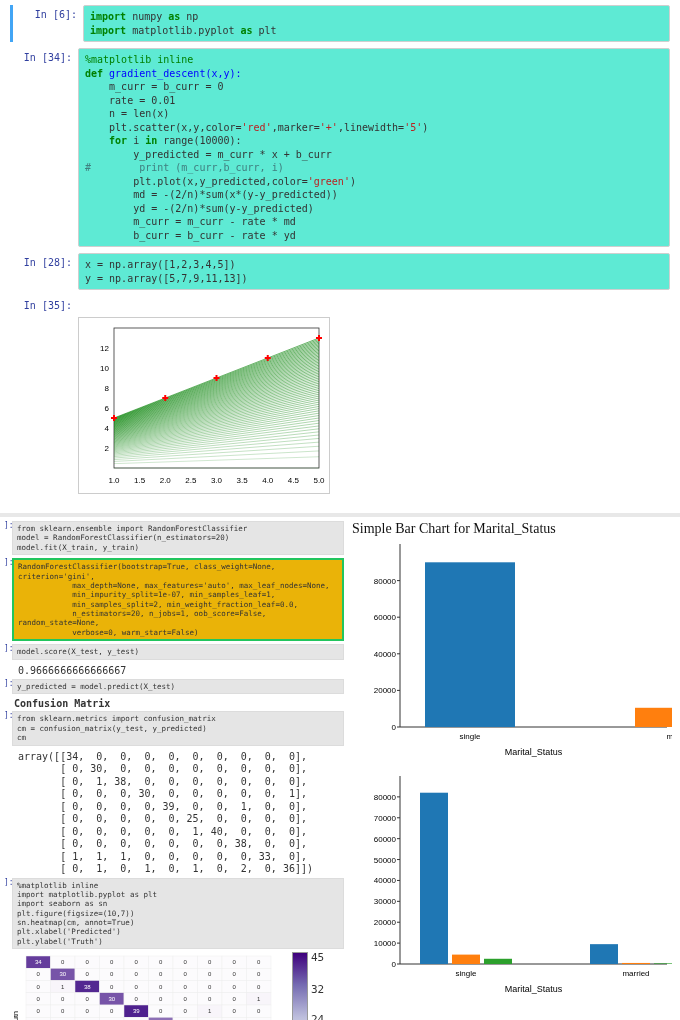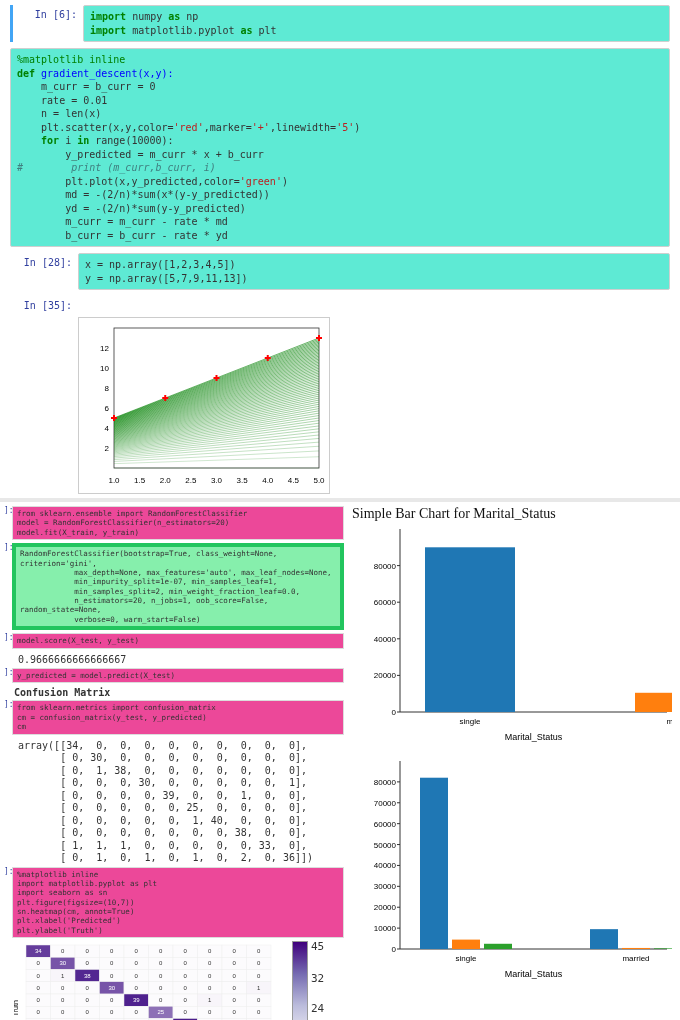--- a/index.html
+++ b/index.html
@@ -1,33 +1,33 @@
 <!DOCTYPE html>
 <html><head>
 <meta charset="utf-8">
 <style>
   body { margin:0; font-family:Menlo,Consolas,monospace; font-size:10px; background:#fff; color:#333; }
-  .notebook { padding:5px 10px 2px 10px; }
+  .notebook { padding:5px 10px 17px 10px; }
   .cell { display:flex; margin-bottom:6px; }
   .prompt { width:62px; text-align:right; color:#303F9F; font-size:10px; padding:4px 6px 0 0; flex-shrink:0; }
   .input-area { flex:1; background:#5eead4; border:1px solid #cfcfcf; border-radius:2px; padding:4px 6px; line-height:1.35; white-space:pre; overflow:auto; }
   .cell.run .run-bar { width:3px; background:#42A5F5; margin-right:2px; }
   .output-area { margin-left:68px; }
   .kw { color:#008000; font-weight:bold; }
-  .cm { color:#408080; font-style:italic; }
+  .cm { color:#408080; }
   .str { color:#BA2121; }
   .mag { color:#008000; }
   .nm { color:#0000FF; }
   .chart { border:1px solid #ccc; background:#fff; display:inline-block; }
   .lower { display:flex; border-top:4px solid #e8e8e8; }
   .left-col { width:340px; padding:4px; font-size:8px; }
   .right-col { flex:1; padding:4px; }
   .mini-cell { display:flex; margin-bottom:3px; }
   .mini-prompt { width:8px; color:#303F9F; font-size:8px; flex-shrink:0; }
-  .mini-input { flex:1; background:#ec4899; border:1px solid #dcdcdc; padding:2px 4px; line-height:1.25; white-space:pre-wrap; font-size:7.5px; }
+  .mini-input { flex:1; background:#e5e5e5; border:1px solid #dcdcdc; padding:2px 4px; line-height:1.25; white-space:pre-wrap; font-size:7.5px; }
   .mini-output { margin-left:10px; font-size:10px; white-space:pre; line-height:1.25; padding:2px 4px; }
   .heading { font-weight:bold; font-size:10px; margin:4px 0 2px 10px; }
   .bar-chart-box { margin-bottom:10px; }
   .bar-title { font-family:Liberation Serif, serif; font-size:14px; color:#111; margin-bottom:2px; }
   svg text { font-family:Arial,sans-serif; }
   .heatmap-wrap { display:flex; align-items:flex-start; margin-left:10px; }
   .cbar { width:14px; height:128px; margin-left:18px; background:linear-gradient(to bottom,#3f007d,#756bb1,#bcbddc,#efedf5,#fcfbfd); border:1px solid #999; position:relative; }
   .cbar span { position:absolute; left:18px; font-size:11px; }
 </style>
 </head>
@@ -36,20 +36,21 @@
 <div class="notebook">
 
   <div class="cell run">
     <div class="run-bar"></div>
     <div class="prompt">In [6]:</div>
     <div class="input-area"><span class="kw">import</span><span> numpy </span><span class="kw">as</span><span> np</span>
 <span class="kw">import</span><span> matplotlib.pyplot </span><span class="kw">as</span><span> plt</span></div>
   </div>
 
   <div class="cell">
+    <div class="prompt">In [34]:</div>
     <div class="input-area"><span class="mag">%matplotlib inline</span>
 <span class="kw">def</span><span class="nm"> gradient_descent(x,y):</span>
 <span>    m_curr = b_curr = 0</span>
 <span>    rate = 0.01</span>
 <span>    n = len(x)</span>
 <span>    plt.scatter(x,y,color=</span><span class="str">'red'</span><span>,marker=</span><span class="str">'+'</span><span>,linewidth=</span><span class="str">'5'</span><span>)</span>
 <span class="kw">    for</span><span> i </span><span class="kw">in</span><span> range(10000):</span>
 <span>        y_predicted = m_curr * x + b_curr</span>
 <span class="cm">#        print (m_curr,b_curr, i)</span>
 <span>        plt.plot(x,y_predicted,color=</span><span class="str">'green'</span><span>)</span>
@@ -168,21 +169,21 @@
   <div class="left-col">
 
     <div class="mini-cell">
         <div class="mini-prompt">]:</div>
         <div class="mini-input">from sklearn.ensemble import RandomForestClassifier
 model = RandomForestClassifier(n_estimators=20)
 model.fit(X_train, y_train)</div>
       </div>
     <div class="mini-cell">
         <div class="mini-prompt">]:</div>
-        <div class="mini-input" style="background:#86efac;border:4px solid #22c55e">RandomForestClassifier(bootstrap=True, class_weight=None, criterion='gini',
+        <div class="mini-input" style="background:#eab308;border:2px solid #22c55e">RandomForestClassifier(bootstrap=True, class_weight=None, criterion='gini',
             max_depth=None, max_features='auto', max_leaf_nodes=None,
             min_impurity_split=1e-07, min_samples_leaf=1,
             min_samples_split=2, min_weight_fraction_leaf=0.0,
             n_estimators=20, n_jobs=1, oob_score=False, random_state=None,
             verbose=0, warm_start=False)</div>
       </div>
     <div class="mini-cell">
         <div class="mini-prompt">]:</div>
         <div class="mini-input">model.score(X_test, y_test)</div>
       </div>

